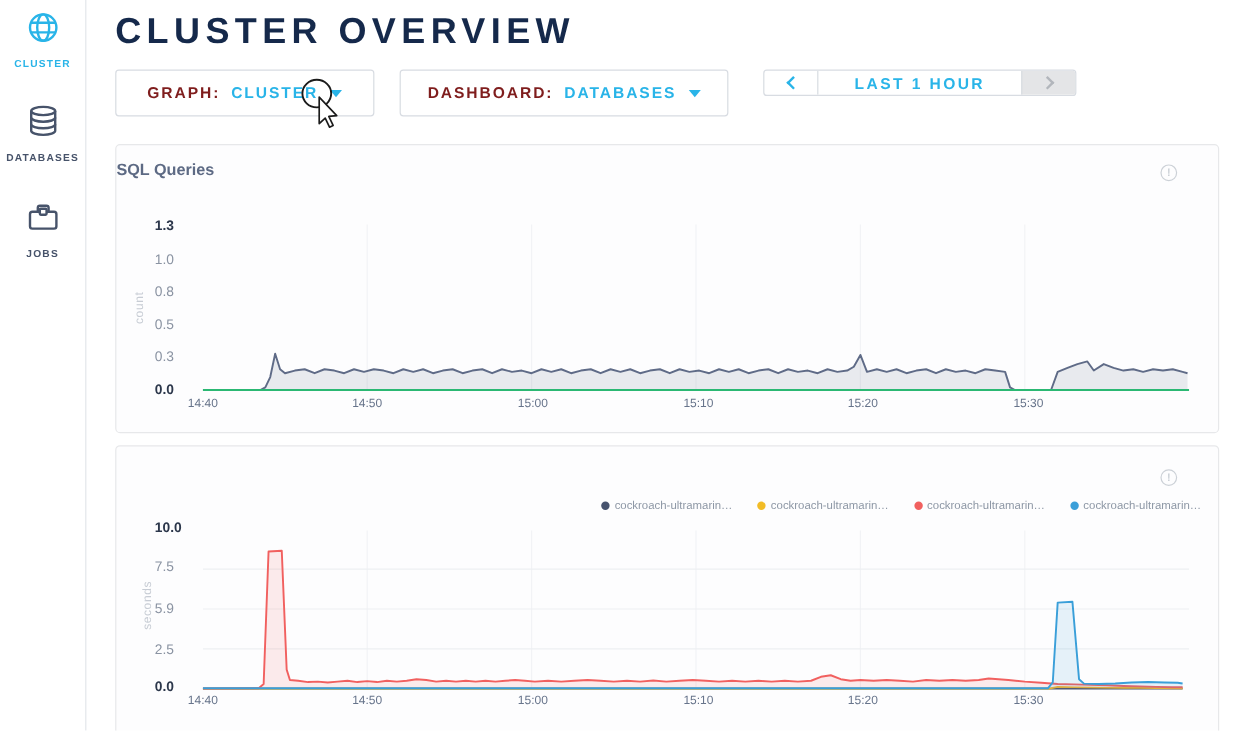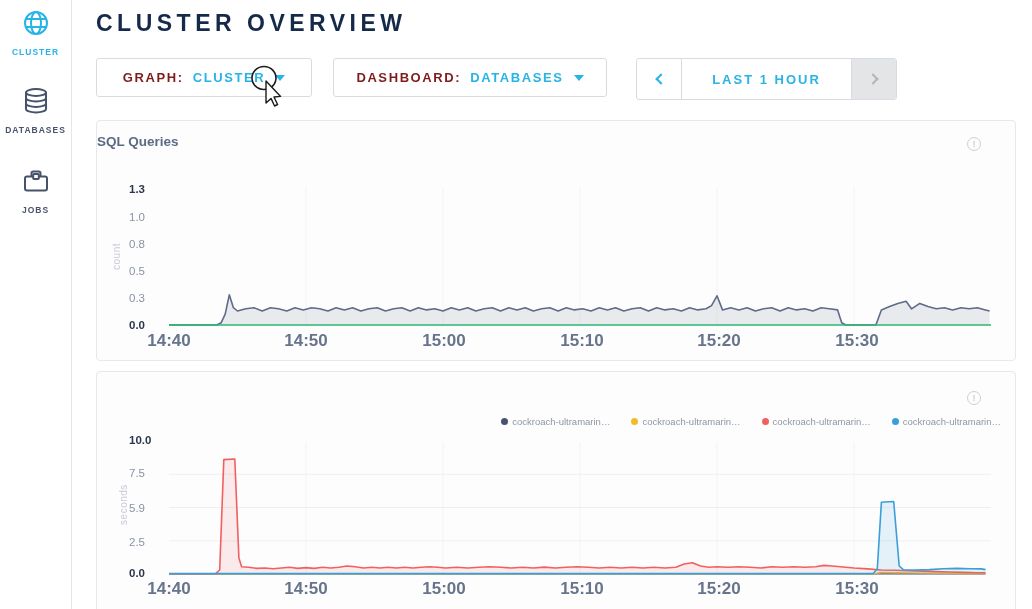--- a/index.html
+++ b/index.html
@@ -8,48 +8,48 @@
   #app { position:relative; width:1032px; height:609px; background:#fff; overflow:hidden; }
 
   
   .sidebar { position:absolute; left:0; top:0; width:72px; height:609px; background:#fff; border-right:1px solid #e3e6ea; }
   .nav-item { position:absolute; left:0; width:71px; text-align:center; cursor:pointer; }
   .nav-item .nav-label { display:block; font-size:8.5px; font-weight:bold; letter-spacing:1px; color:#47536a; margin-top:5px; }
   .nav-item.active .nav-label { color:#29b4e8; }
   .nav-icon { display:inline-block; }
 
   
-  .page-title { position:absolute; left:96px; top:10px; font-size:23px; font-weight:bold; letter-spacing:4.5px; color:#15294b; }
+  .page-title { position:absolute; left:96px; top:10px; font-size:30px; font-weight:bold; letter-spacing:4.5px; color:#15294b; }
 
   
   .ctl { position:absolute; top:58px; height:39px; border:1px solid #d8dce2; border-radius:3px; background:#fff; display:flex; align-items:center; justify-content:center; cursor:pointer; }
   .ctl-label { font-size:13px; font-weight:bold; letter-spacing:1.6px; color:#7f1d1d;text-align:right; }
   .ctl-value { font-size:13px; font-weight:bold; letter-spacing:1.6px; color:#29b4e8; margin-left:9px; }
   .caret-down { width:0; height:0; border-left:5px solid transparent; border-right:5px solid transparent; border-top:6px solid #29b4e8; margin-left:10px; }
   .graph-ctl { left:96px; width:216px; }
   .dash-ctl { left:333px; width:274px; }
 
-  .timewin { position:absolute; left:636px; top:58px; width:261px; height:42px; border:1px solid #d8dce2; border-radius:3px; background:#fff; display:flex; overflow:hidden; }
+  .timewin { position:absolute; left:636px; top:58px; width:261px; height:22px; border:1px solid #d8dce2; border-radius:3px; background:#fff; display:flex; overflow:hidden; }
   .tw-btn { width:45px; display:flex; align-items:center; justify-content:center; cursor:pointer; }
   .tw-prev { border-right:1px solid #d8dce2; }
   .tw-next { border-left:1px solid #d8dce2; background:#e4e5e7; }
   .tw-label { flex:1; display:flex; align-items:center; justify-content:center; font-size:13px; font-weight:bold; letter-spacing:2px; color:#29b4e8; cursor:pointer; }
   .chev { width:8px; height:8px; border-left:2.5px solid #29b4e8; border-bottom:2.5px solid #29b4e8; }
   .chev-left { transform:rotate(45deg); margin-left:3px; }
   .chev-right { transform:rotate(-135deg); margin-right:3px; border-color:#b2b6bc; }
 
   
   .card { position:absolute; left:96px; width:920px; background:#fdfdfe; border:1px solid #e7e8ea; border-radius:4px; }
   .card1 { top:120px; height:241px; }
   .card2 { top:371px; height:252px; }
   .chart-title { position:absolute; left:0; right:0; text-align:left; font-size:13.5px; font-weight:bold; color:#5d6a84; }
   .info-icon { position:absolute; right:34px; width:14px; height:14px; border:1px solid #ccd1d7; border-radius:50%; color:#ccd1d7; font-size:9px; font-weight:bold; text-align:center; line-height:13px; cursor:pointer; }
   .ytick { position:absolute; left:32px; width:50px; text-align:left; font-size:11.5px; color:#8a93a2; transform:translateY(-50%); }
   .ytick.bold { font-weight:bold; color:#2c374b; }
-  .xtick { position:absolute; font-size:17px; color:#67748b; transform:translateX(-50%);font-weight:bold; }
+  .xtick { position:absolute; font-size:10px; color:#67748b; transform:translateX(-50%); }
   .unit-label { position:absolute; font-size:10px; letter-spacing:0.5px; color:#c7ccd4; transform:rotate(-90deg); transform-origin:center; }
   .plot { position:absolute; left:72px; width:822px; height:145px; }
   .legend { position:absolute; right:14px; top:44px; display:flex; gap:21px; align-items:center; }
   .legend-item { display:flex; align-items:center; gap:4px; }
   .legend-dot { width:7px; height:7px; border-radius:50%; }
   .legend-label { font-size:9.5px; color:#8d97a5; }
 
   
   .cursor { position:absolute; left:245px; top:62px; z-index:50; pointer-events:none; }
 </style>

